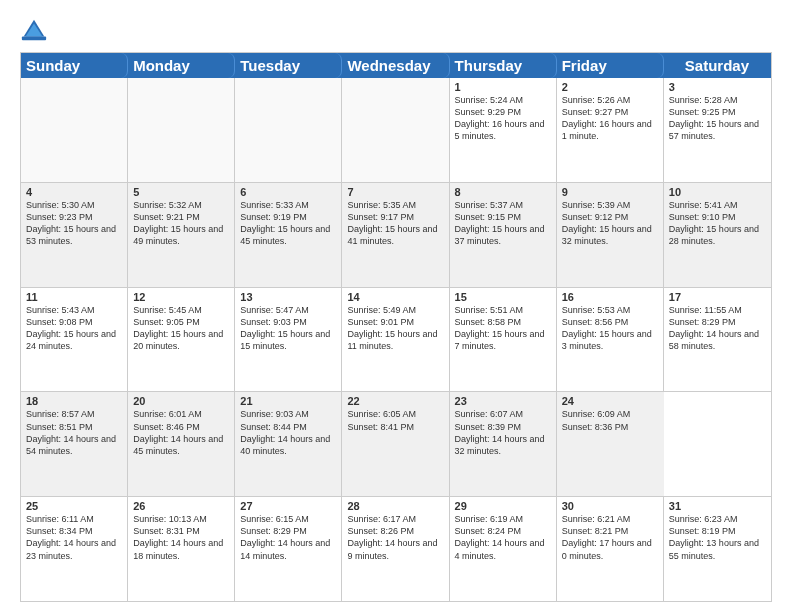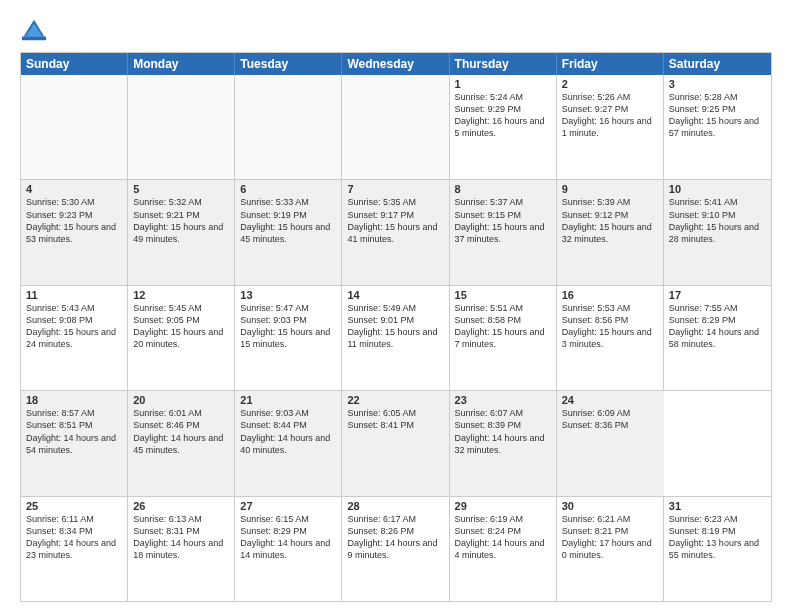--- a/index.html
+++ b/index.html
@@ -67,27 +67,28 @@
       flex-direction: column;
       border: 1px solid #ccc;
     }
     .cal-header {
       display: grid;
       grid-template-columns: repeat(7, 1fr);
       background: #2a6db5;
     }
     .cal-header-cell {
       color: #fff;
-      font-size: 12px;
+      font-size: 15px;
       font-weight: bold;
       padding: 4px 5px;
       text-align: left;
       border-right: 1px solid #4a8dd5;
-    }
-    .cal-header-cell:last-child { border-right: none; }
+      border-radius: 7px;
+    }
+    .cal-header-cell:last-child { border-right: none; margin-left: 16px; }
     .cal-body {
       flex: 1;
       display: flex;
       flex-direction: column;
     }
     .cal-row {
       display: grid;
       grid-template-columns: repeat(7, 1fr);
       flex: 1;
       border-top: 1px solid #ccc;
@@ -249,21 +250,21 @@
         <div class="cell-text">Daylight: 15 hours and 7 minutes.</div>
       </div>
           <div class="cal-cell">
         <div class="day-num">16</div>
         <div class="cell-text">Sunrise: 5:53 AM</div>
         <div class="cell-text">Sunset: 8:56 PM</div>
         <div class="cell-text">Daylight: 15 hours and 3 minutes.</div>
       </div>
           <div class="cal-cell">
         <div class="day-num">17</div>
-        <div class="cell-text">Sunrise: 7:55 AM</div>
+        <div class="cell-text">Sunrise: 11:55 AM</div>
         <div class="cell-text">Sunset: 8:29 PM</div>
         <div class="cell-text">Daylight: 14 hours and 58 minutes.</div>
       </div>
         </div>
         <div class="cal-row">
           <div class="cal-cell shaded">
         <div class="day-num">18</div>
         <div class="cell-text">Sunrise: 8:57 AM</div>
         <div class="cell-text">Sunset: 8:51 PM</div>
         <div class="cell-text">Daylight: 14 hours and 54 minutes.</div>
@@ -299,21 +300,21 @@
         </div>
         <div class="cal-row">
           <div class="cal-cell">
         <div class="day-num">25</div>
         <div class="cell-text">Sunrise: 6:11 AM</div>
         <div class="cell-text">Sunset: 8:34 PM</div>
         <div class="cell-text">Daylight: 14 hours and 23 minutes.</div>
       </div>
           <div class="cal-cell">
         <div class="day-num">26</div>
-        <div class="cell-text">Sunrise: 6:13 AM</div>
+        <div class="cell-text">Sunrise: 10:13 AM</div>
         <div class="cell-text">Sunset: 8:31 PM</div>
         <div class="cell-text">Daylight: 14 hours and 18 minutes.</div>
       </div>
           <div class="cal-cell">
         <div class="day-num">27</div>
         <div class="cell-text">Sunrise: 6:15 AM</div>
         <div class="cell-text">Sunset: 8:29 PM</div>
         <div class="cell-text">Daylight: 14 hours and 14 minutes.</div>
       </div>
           <div class="cal-cell">

